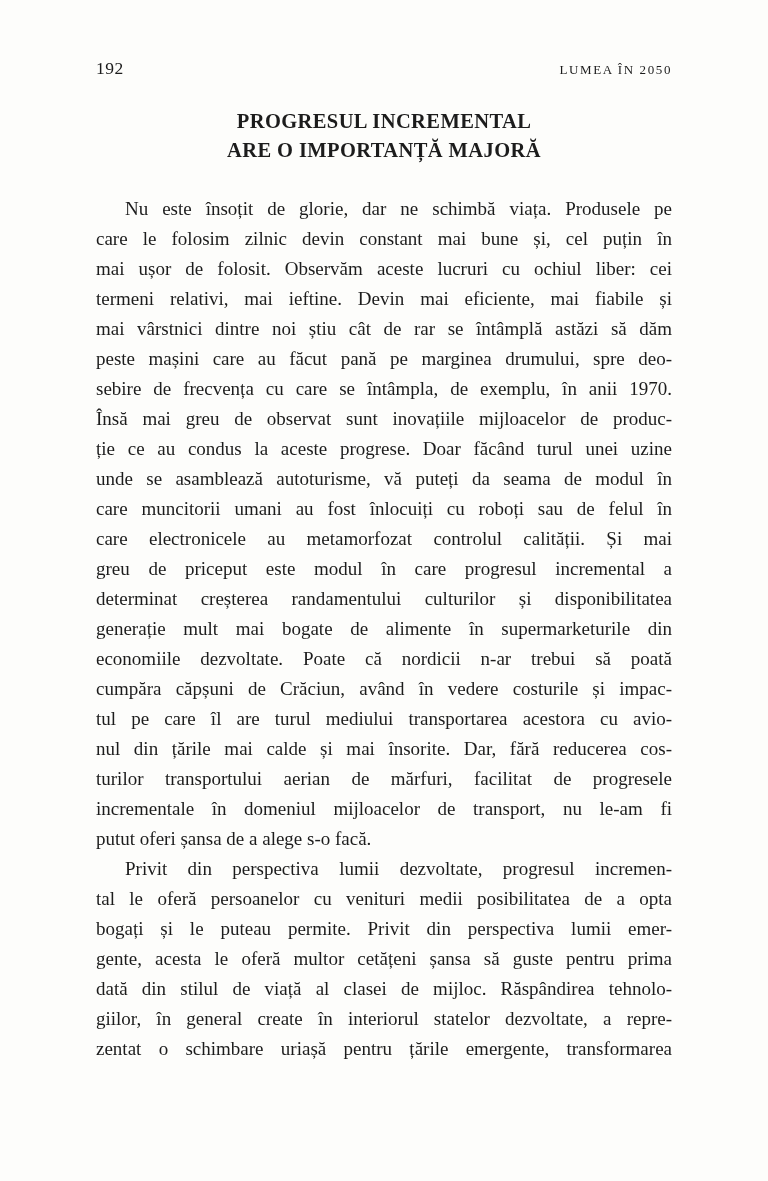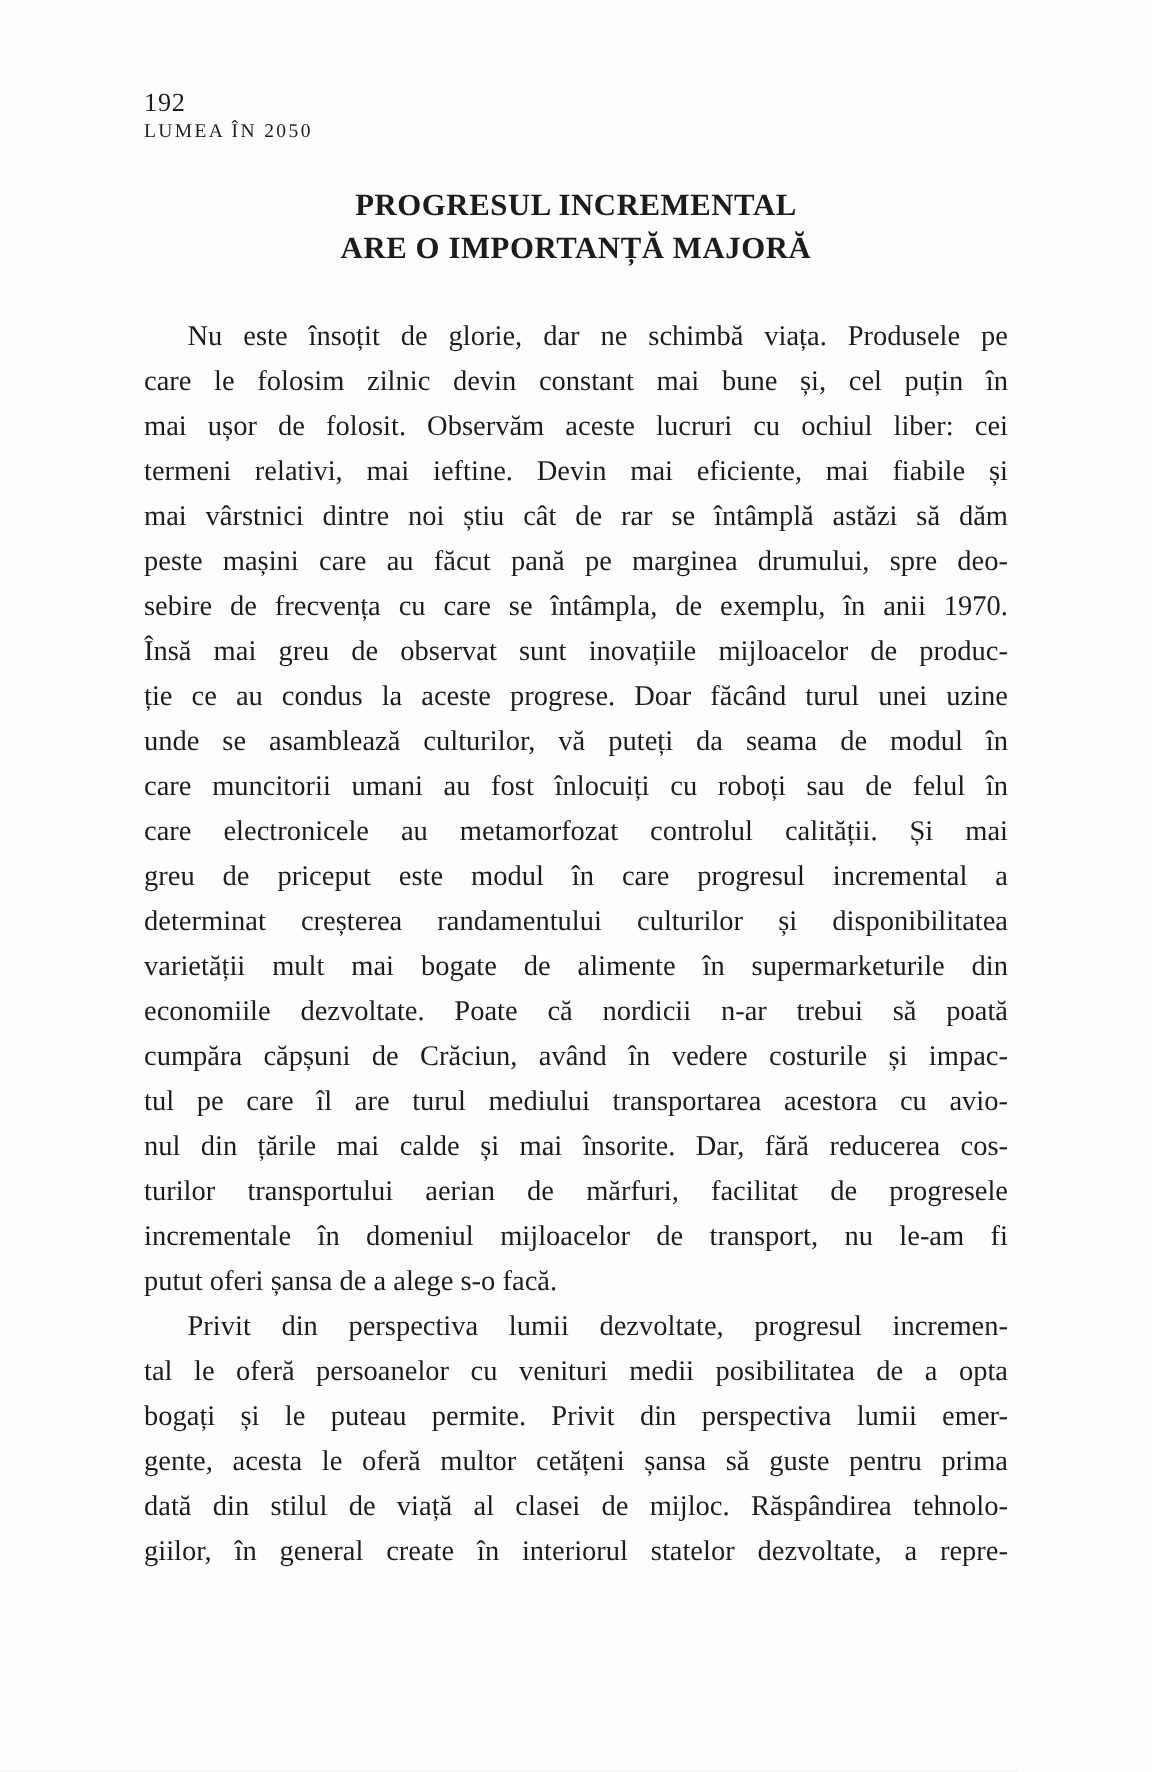--- a/index.html
+++ b/index.html
@@ -14,21 +14,20 @@
     background: #fdfdfb;
     color: #1c1c1c;
     font-family: "Liberation Serif", "DejaVu Serif", serif;
     padding: 58px 96px 0 96px;
     overflow: hidden;
   }
   .page-header {
     display: flex;
     justify-content: space-between;
     align-items: baseline;
-    flex-direction: column;
   }
   .page-number {
     font-size: 17.5px;
     letter-spacing: 0.5px;
   }
   .running-head {
     font-size: 13px;
     letter-spacing: 1.6px;
     font-variant-numeric: oldstyle-nums;
   }
@@ -71,36 +70,37 @@
       <div>
         <div class="line first">Nu este însoțit de glorie, dar ne schimbă viața. Produsele pe</div>
         <div class="line">care le folosim zilnic devin constant mai bune și, cel puțin în</div>
         <div class="line">mai ușor de folosit. Observăm aceste lucruri cu ochiul liber: cei</div>
         <div class="line">termeni relativi, mai ieftine. Devin mai eficiente, mai fiabile și</div>
         <div class="line">mai vârstnici dintre noi știu cât de rar se întâmplă astăzi să dăm</div>
         <div class="line">peste mașini care au făcut pană pe marginea drumului, spre deo-</div>
         <div class="line">sebire de frecvența cu care se întâmpla, de exemplu, în anii 1970.</div>
         <div class="line">Însă mai greu de observat sunt inovațiile mijloacelor de produc-</div>
         <div class="line">ție ce au condus la aceste progrese. Doar făcând turul unei uzine</div>
-        <div class="line">unde se asamblează culturilor, vă puteți da seama de modul în</div>
+        <div class="line">unde se asamblează autoturisme, vă puteți da seama de modul în</div>
         <div class="line">care muncitorii umani au fost înlocuiți cu roboți sau de felul în</div>
         <div class="line">care electronicele au metamorfozat controlul calității. Și mai</div>
         <div class="line">greu de priceput este modul în care progresul incremental a</div>
         <div class="line">determinat creșterea randamentului culturilor și disponibilitatea</div>
-        <div class="line">varietății mult mai bogate de alimente în supermarketurile din</div>
+        <div class="line">generație mult mai bogate de alimente în supermarketurile din</div>
         <div class="line">economiile dezvoltate. Poate că nordicii n-ar trebui să poată</div>
         <div class="line">cumpăra căpșuni de Crăciun, având în vedere costurile și impac-</div>
         <div class="line">tul pe care îl are turul mediului transportarea acestora cu avio-</div>
         <div class="line">nul din țările mai calde și mai însorite. Dar, fără reducerea cos-</div>
         <div class="line">turilor transportului aerian de mărfuri, facilitat de progresele</div>
         <div class="line">incrementale în domeniul mijloacelor de transport, nu le-am fi</div>
         <div class="line last">putut oferi șansa de a alege s-o facă.</div>
       </div>
       <div>
         <div class="line first">Privit din perspectiva lumii dezvoltate, progresul incremen-</div>
         <div class="line">tal le oferă persoanelor cu venituri medii posibilitatea de a opta</div>
         <div class="line">bogați și le puteau permite. Privit din perspectiva lumii emer-</div>
         <div class="line">gente, acesta le oferă multor cetățeni șansa să guste pentru prima</div>
         <div class="line">dată din stilul de viață al clasei de mijloc. Răspândirea tehnolo-</div>
         <div class="line">giilor, în general create în interiorul statelor dezvoltate, a repre-</div>
+        <div class="line">zentat o schimbare uriașă pentru țările emergente, transformarea</div>
       </div>
     </div>
 </div>
 
 </body></html>

